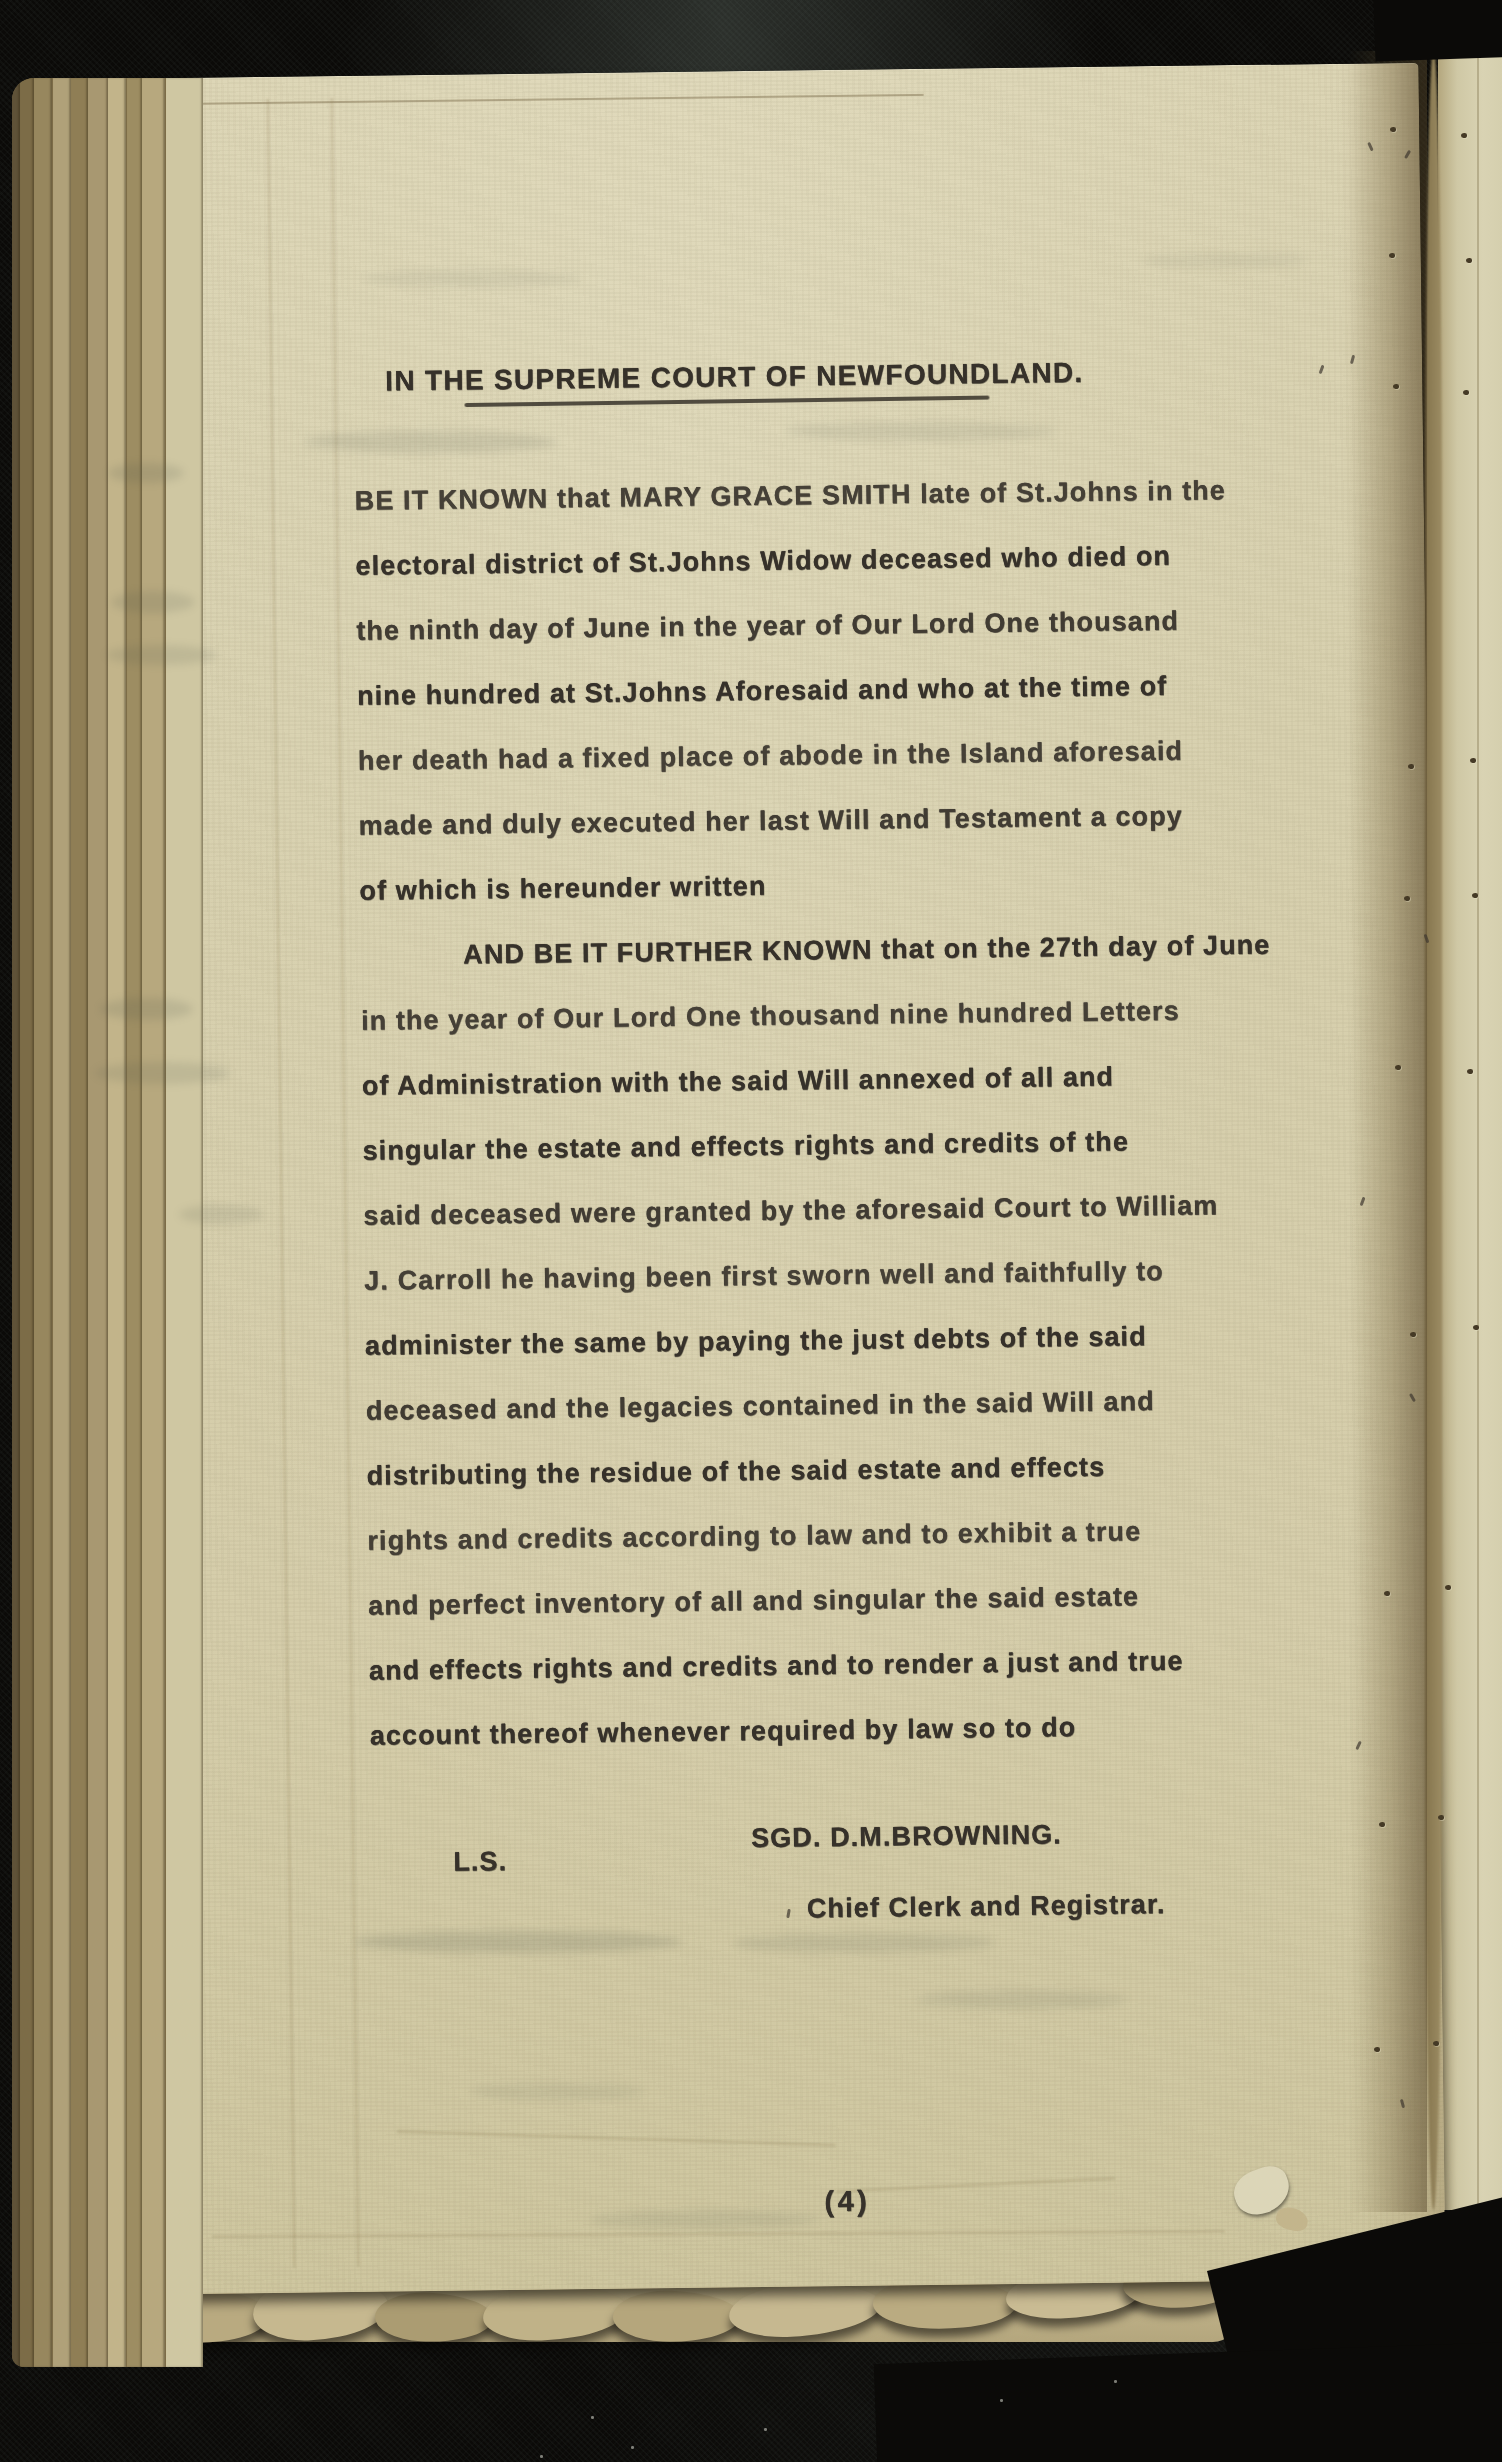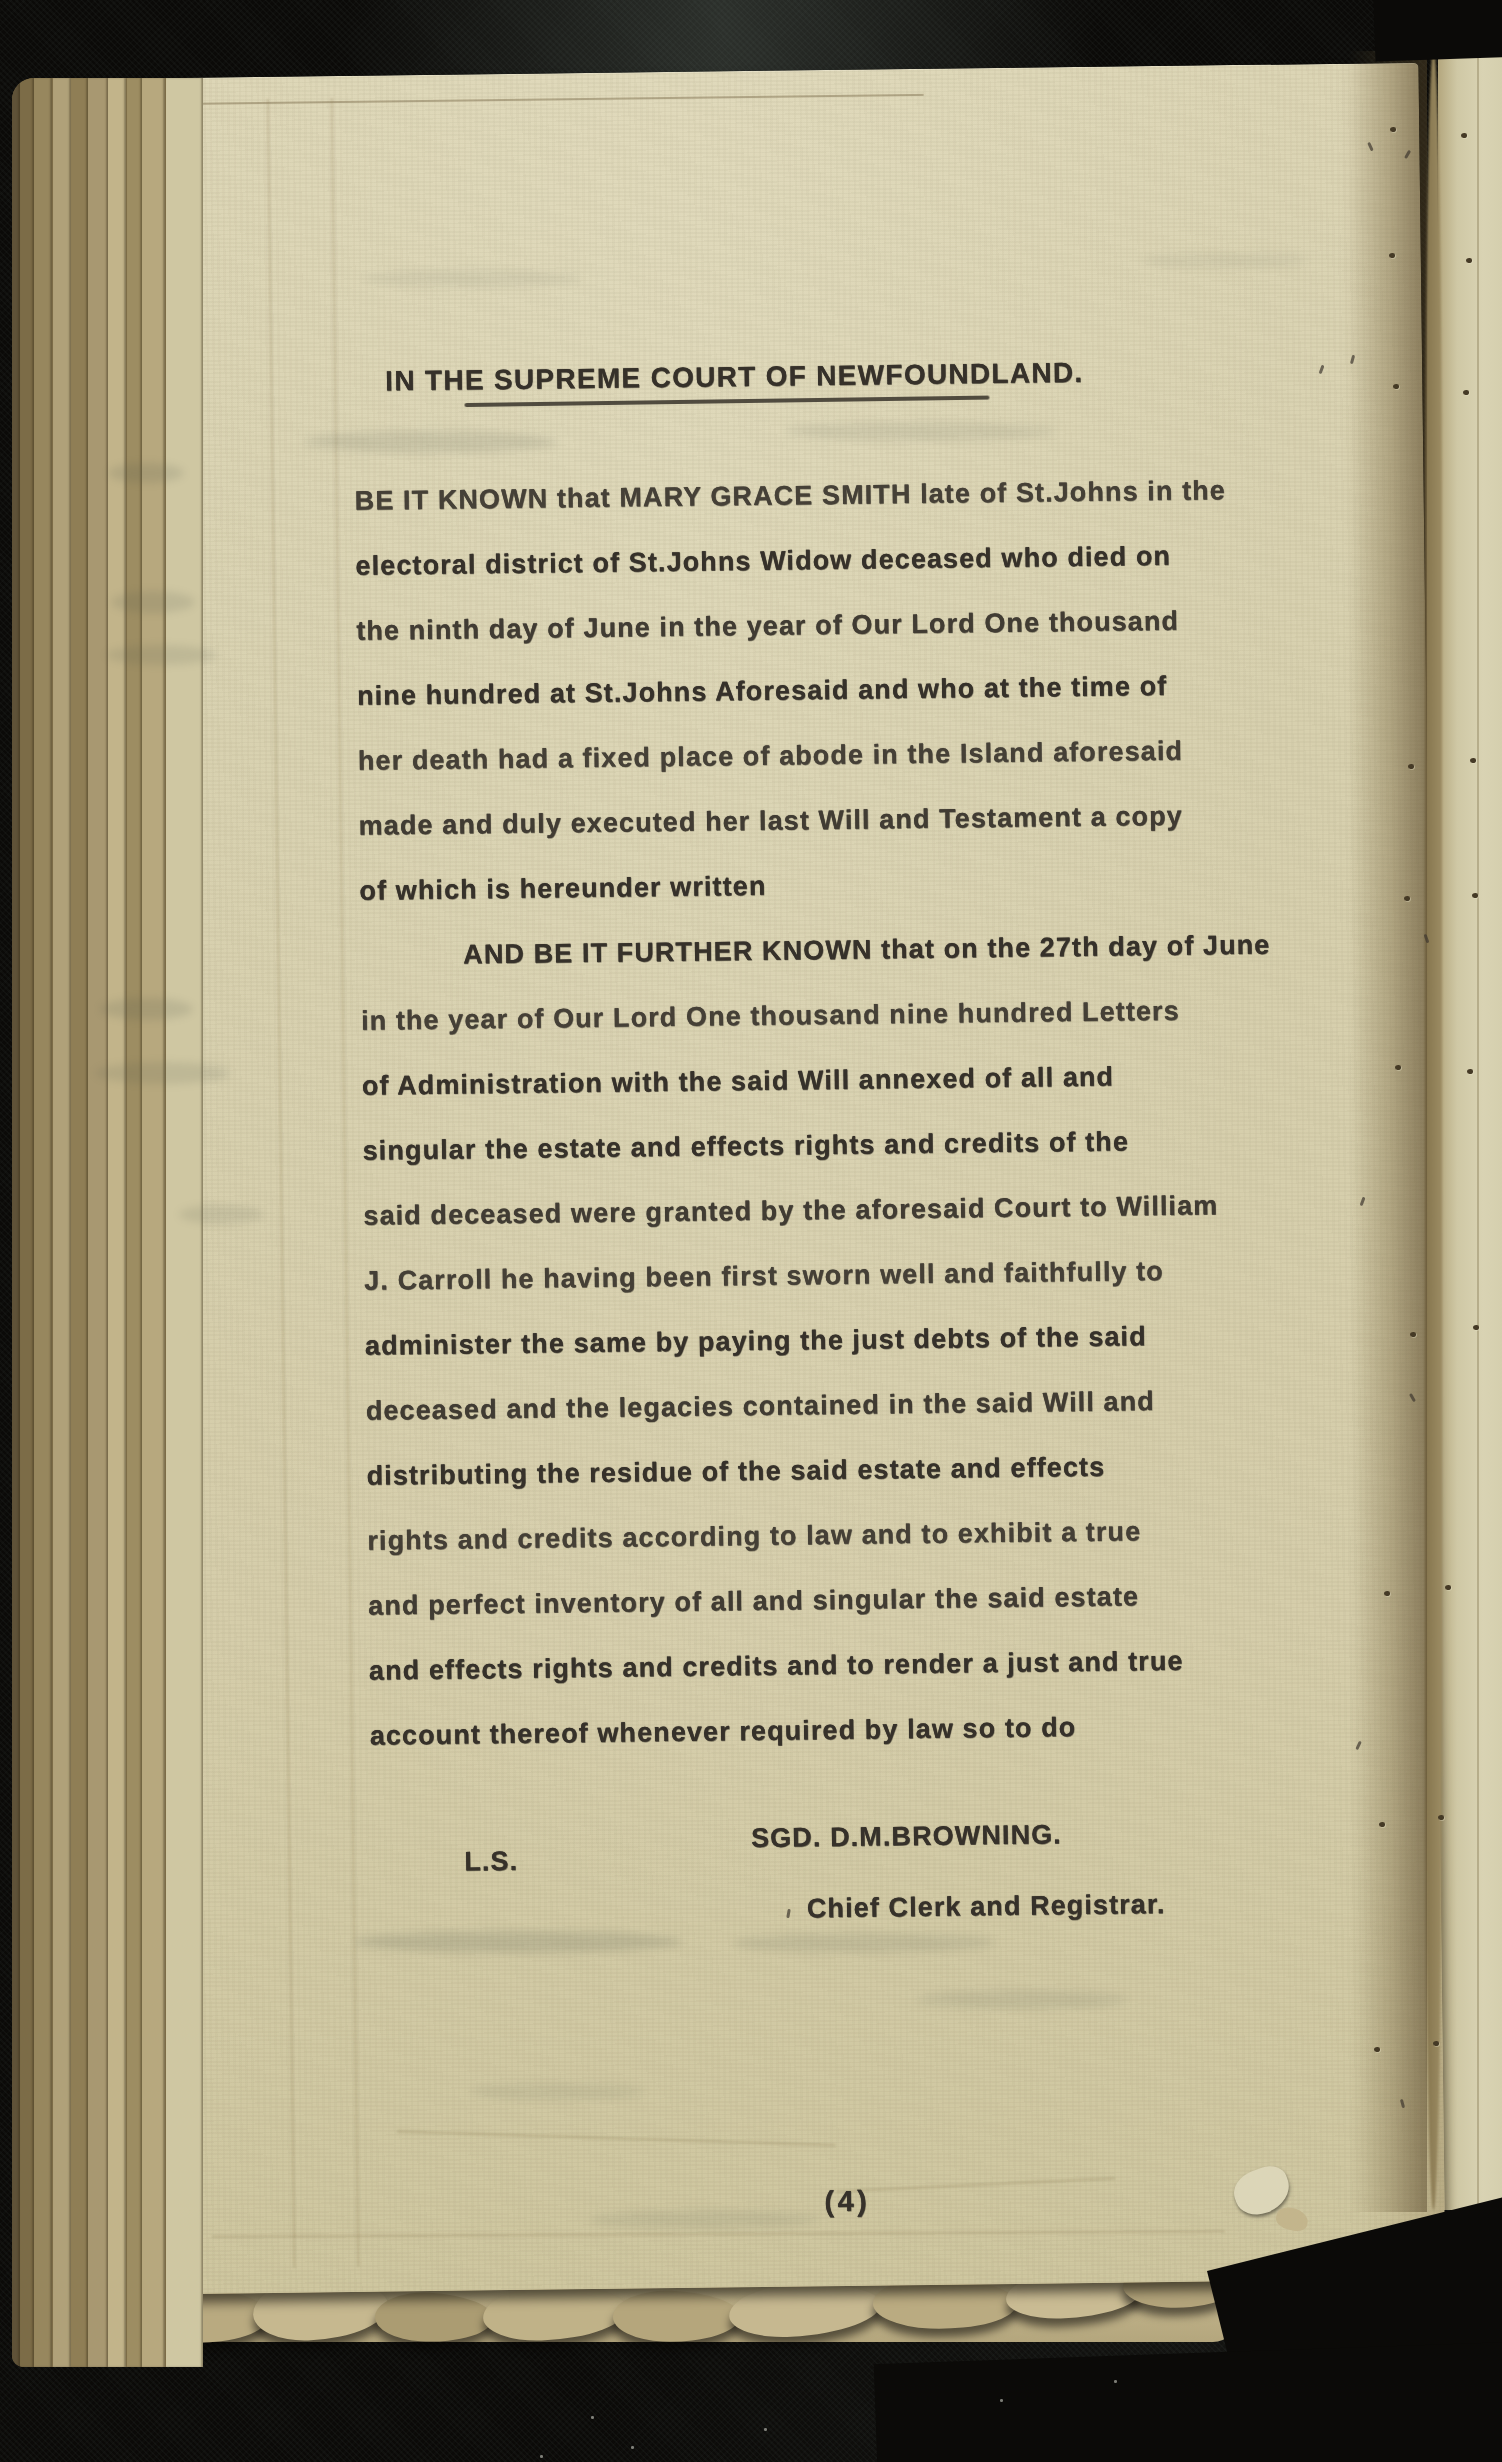--- a/index.html
+++ b/index.html
@@ -77,21 +77,21 @@
        text-shadow:0 0 0.8px rgba(54,49,42,.85), 0.5px 0.7px 0 rgba(50,45,35,.5);}
   .doc-title{position:absolute;left:314px;top:290px;font-size:28px;letter-spacing:1.3px;}
   .title-underline{position:absolute;left:393px;top:328px;width:525px;height:4.2px;
        background:#332e26;opacity:.82;border-radius:2.5px;transform:rotate(-.12deg);filter:blur(0.3px);}
   .bodytext{position:absolute;left:282px;top:393px;width:1064px;font-size:27px;}
   .tline{height:65px;line-height:65px;white-space:nowrap;}
   .tline.indent{padding-left:103px;}
   .tline:nth-child(3n){opacity:.93;}
   .tline:nth-child(4n+1){opacity:.90;}
   .sig{position:absolute;font-size:27px;white-space:nowrap;}
-  .sig-seal{left:375px;top:1772px;}
+  .sig-seal{left:364px;top:1772px;}
   .sig-name{left:662px;top:1752px;}
   .sig-title{left:717px;top:1823px;}
   .pageno{position:absolute;left:731px;top:2115px;font-size:29px;letter-spacing:3.4px;}
 
   
   .hole{position:absolute;width:5.9px;height:5px;background:#453a26;z-index:4;
         border-radius:60% 40% 55% 45%;box-shadow:0.8px 0.8px 0 rgba(235,230,205,.45);}
   .tick{position:absolute;width:3.4px;height:9.3px;background:#3e382f;opacity:.7;border-radius:1.7px;z-index:4;}
   .smudge{position:absolute;background:#4f5547;filter:blur(4.2px);border-radius:50%;z-index:3;pointer-events:none;}
   .speck{position:absolute;width:2.5px;height:2.5px;background:#d8dacf;opacity:.55;border-radius:50%;z-index:6;}

